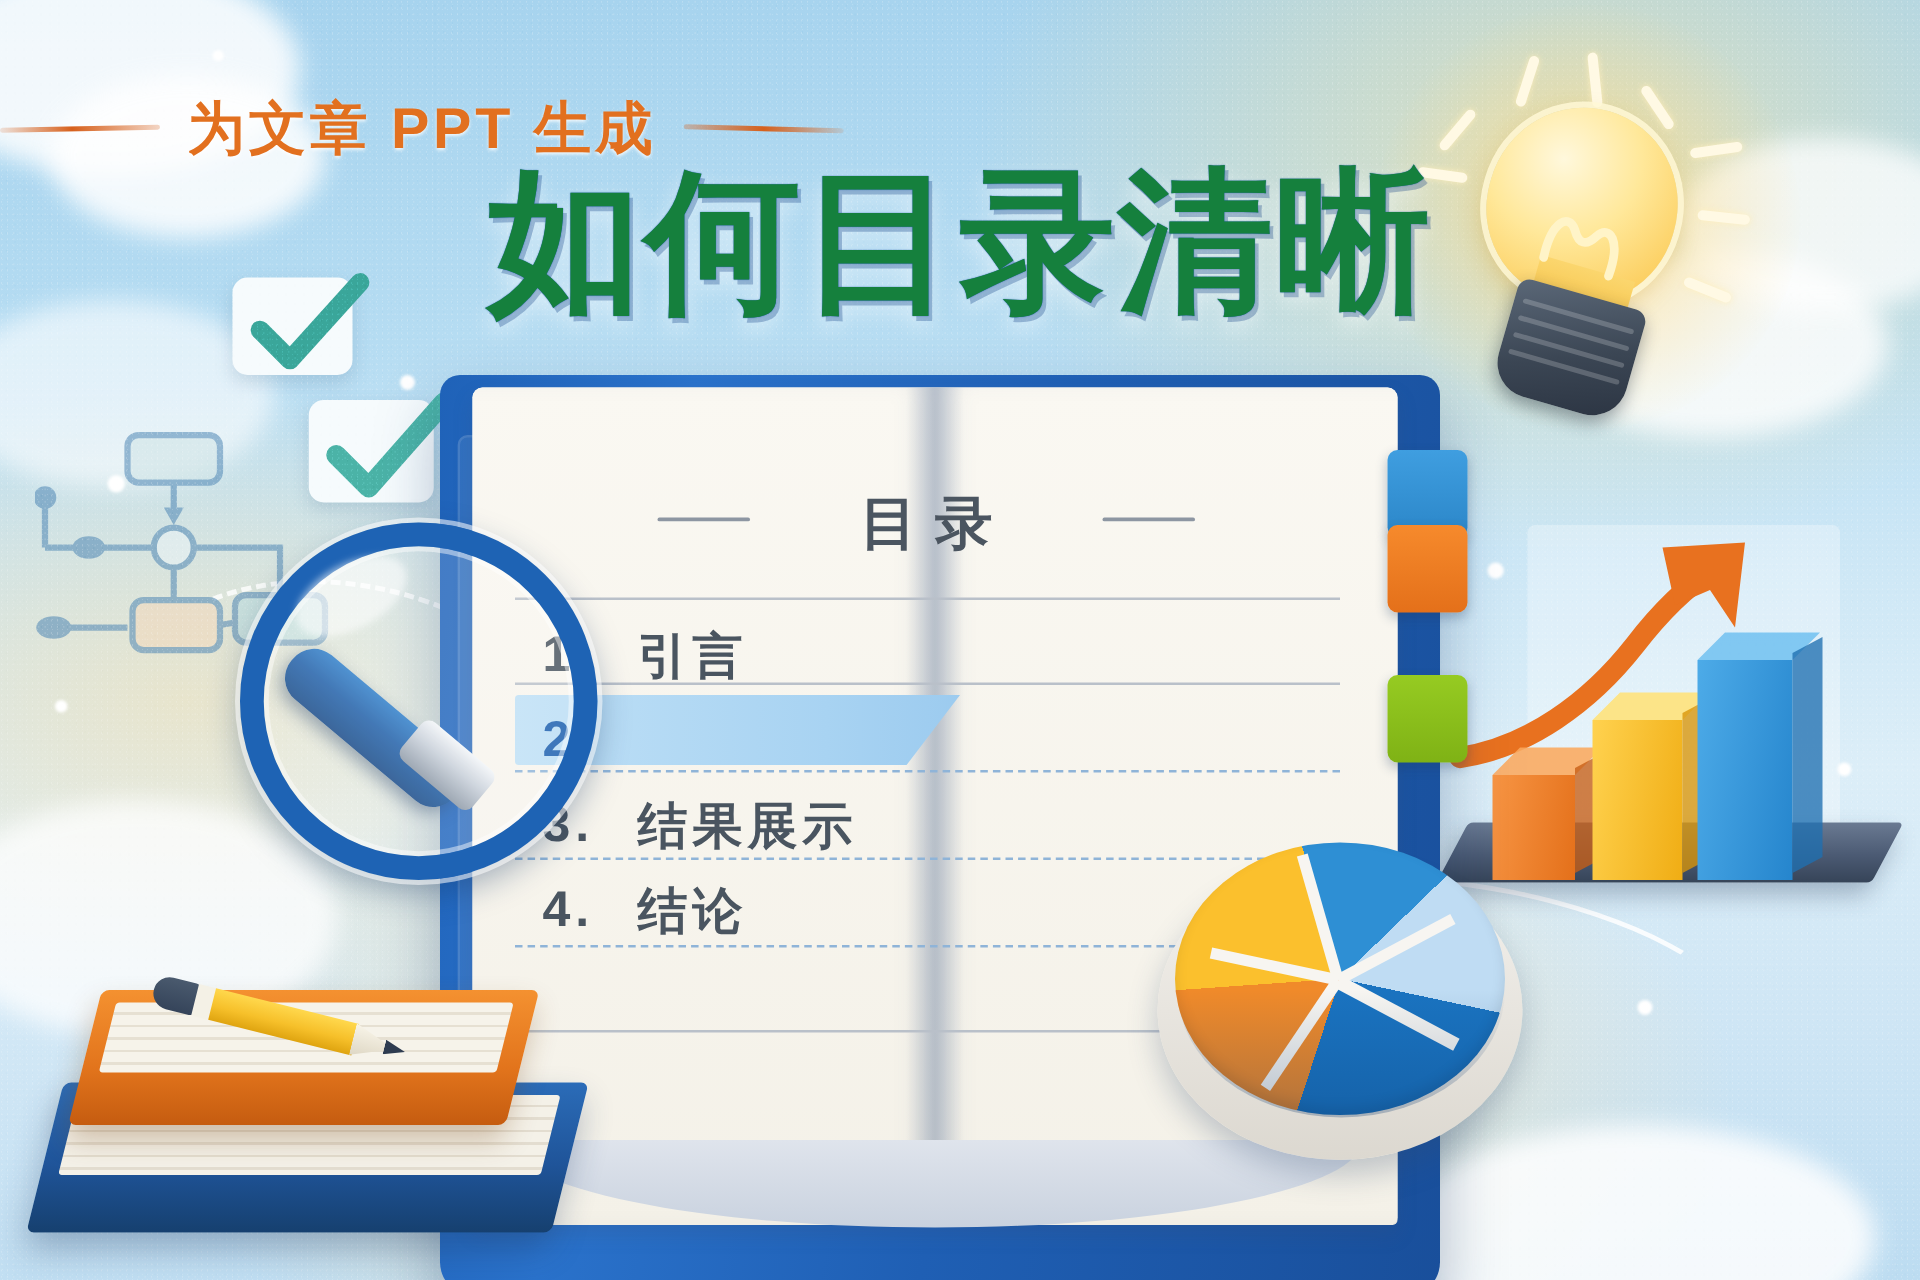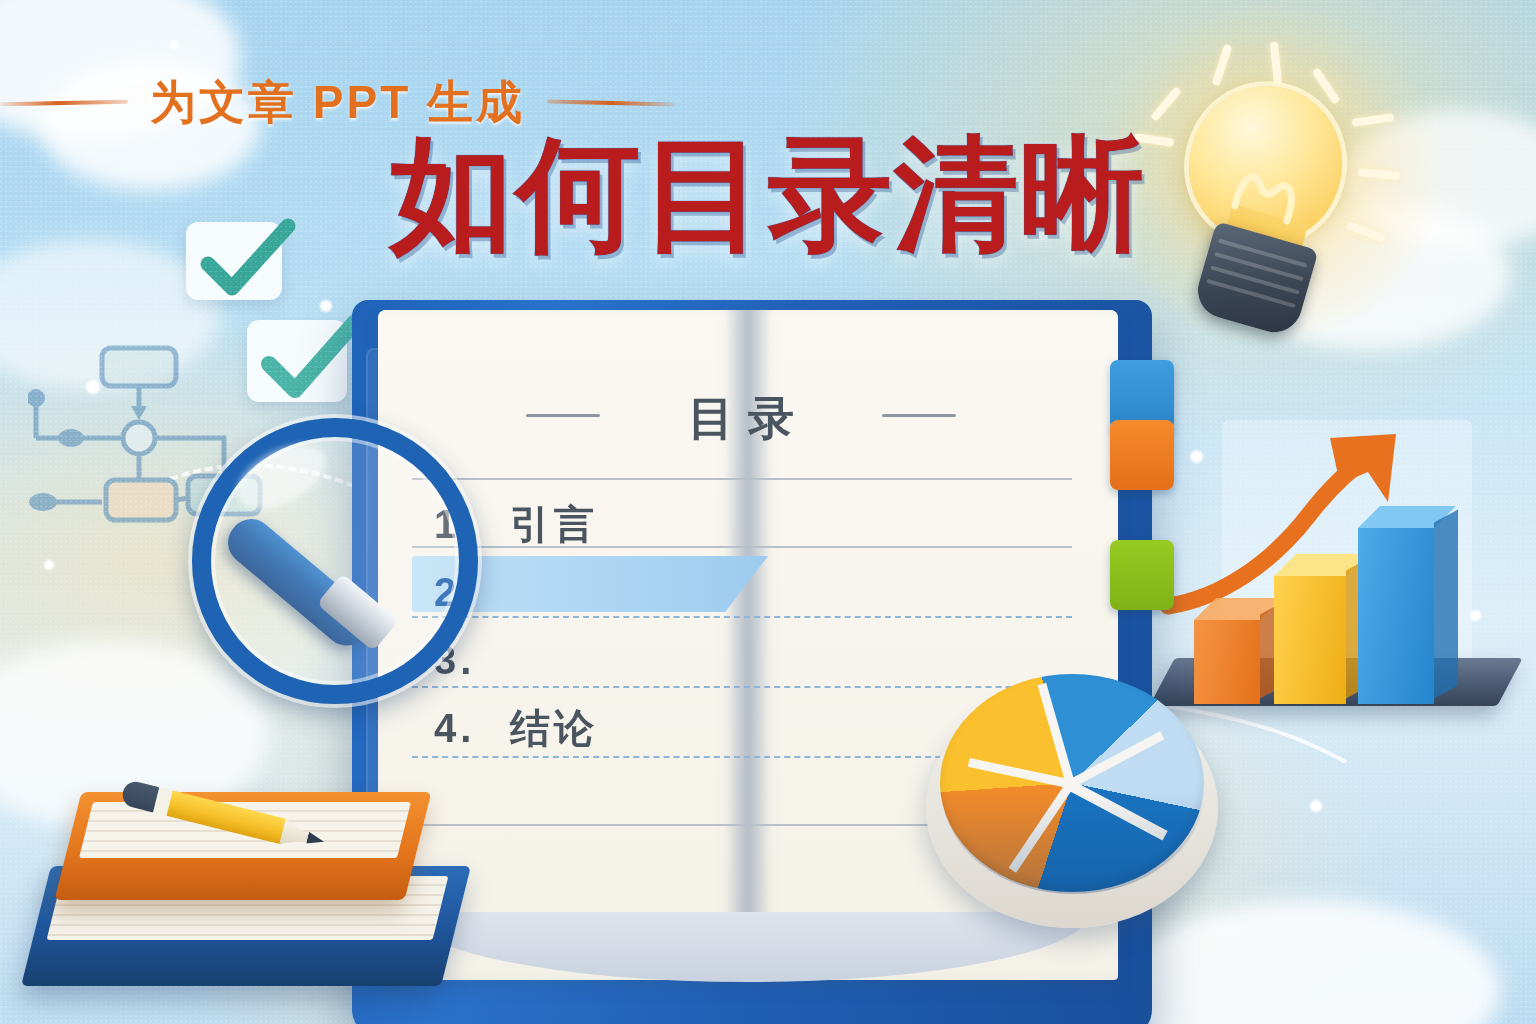--- a/index.html
+++ b/index.html
@@ -42,21 +42,21 @@
   .dash { width:128px; height:4px; background:linear-gradient(90deg,rgba(214,96,28,.15),#d6601c 45%,rgba(214,96,28,.25)); border-radius:3px; transform:rotate(-1.2deg); }
   .dash.right { transform:rotate(1.4deg); background:linear-gradient(90deg,rgba(214,96,28,.3),#d6601c 50%,rgba(214,96,28,.12)); }
   .subtitle {
     font-size:46px; font-weight:700; color:#e2701f; letter-spacing:3px;
     text-shadow:0 2px 3px rgba(255,255,255,.85);
     white-space:nowrap;
   }
   .main-title {
     position:absolute; top:128px; left:0; width:100%; text-align:center; z-index:30;
     font-size:124px; font-weight:800; letter-spacing:2px; line-height:1.08;
-    color:#b91c1c;
+    color:#15803d;
     text-shadow:
       0 0 1px #0d4aa8,
       3px 4px 0 rgba(12,58,128,.30),
       0 8px 18px rgba(255,255,255,.55);
     white-space:nowrap;
   }
 
   
   .flow { position:absolute; left:28px; top:330px; width:300px; height:270px; opacity:.55; }
   .checkbox {
@@ -407,20 +407,21 @@
       <div class="toc-list">
         <div class="toc-item">
           <span class="num">1.</span>
           <span>引言</span>
         </div>
         <div class="toc-item active">
           <span class="num">2.</span>
         </div>
         <div class="toc-item">
           <span class="num">3.</span>
+          <span>结果展示</span>
         </div>
         <div class="toc-item">
           <span class="num">4.</span>
           <span>结论</span>
         </div>
       </div>
 
       <div class="page-curl"></div>
     </div>
   </div>

